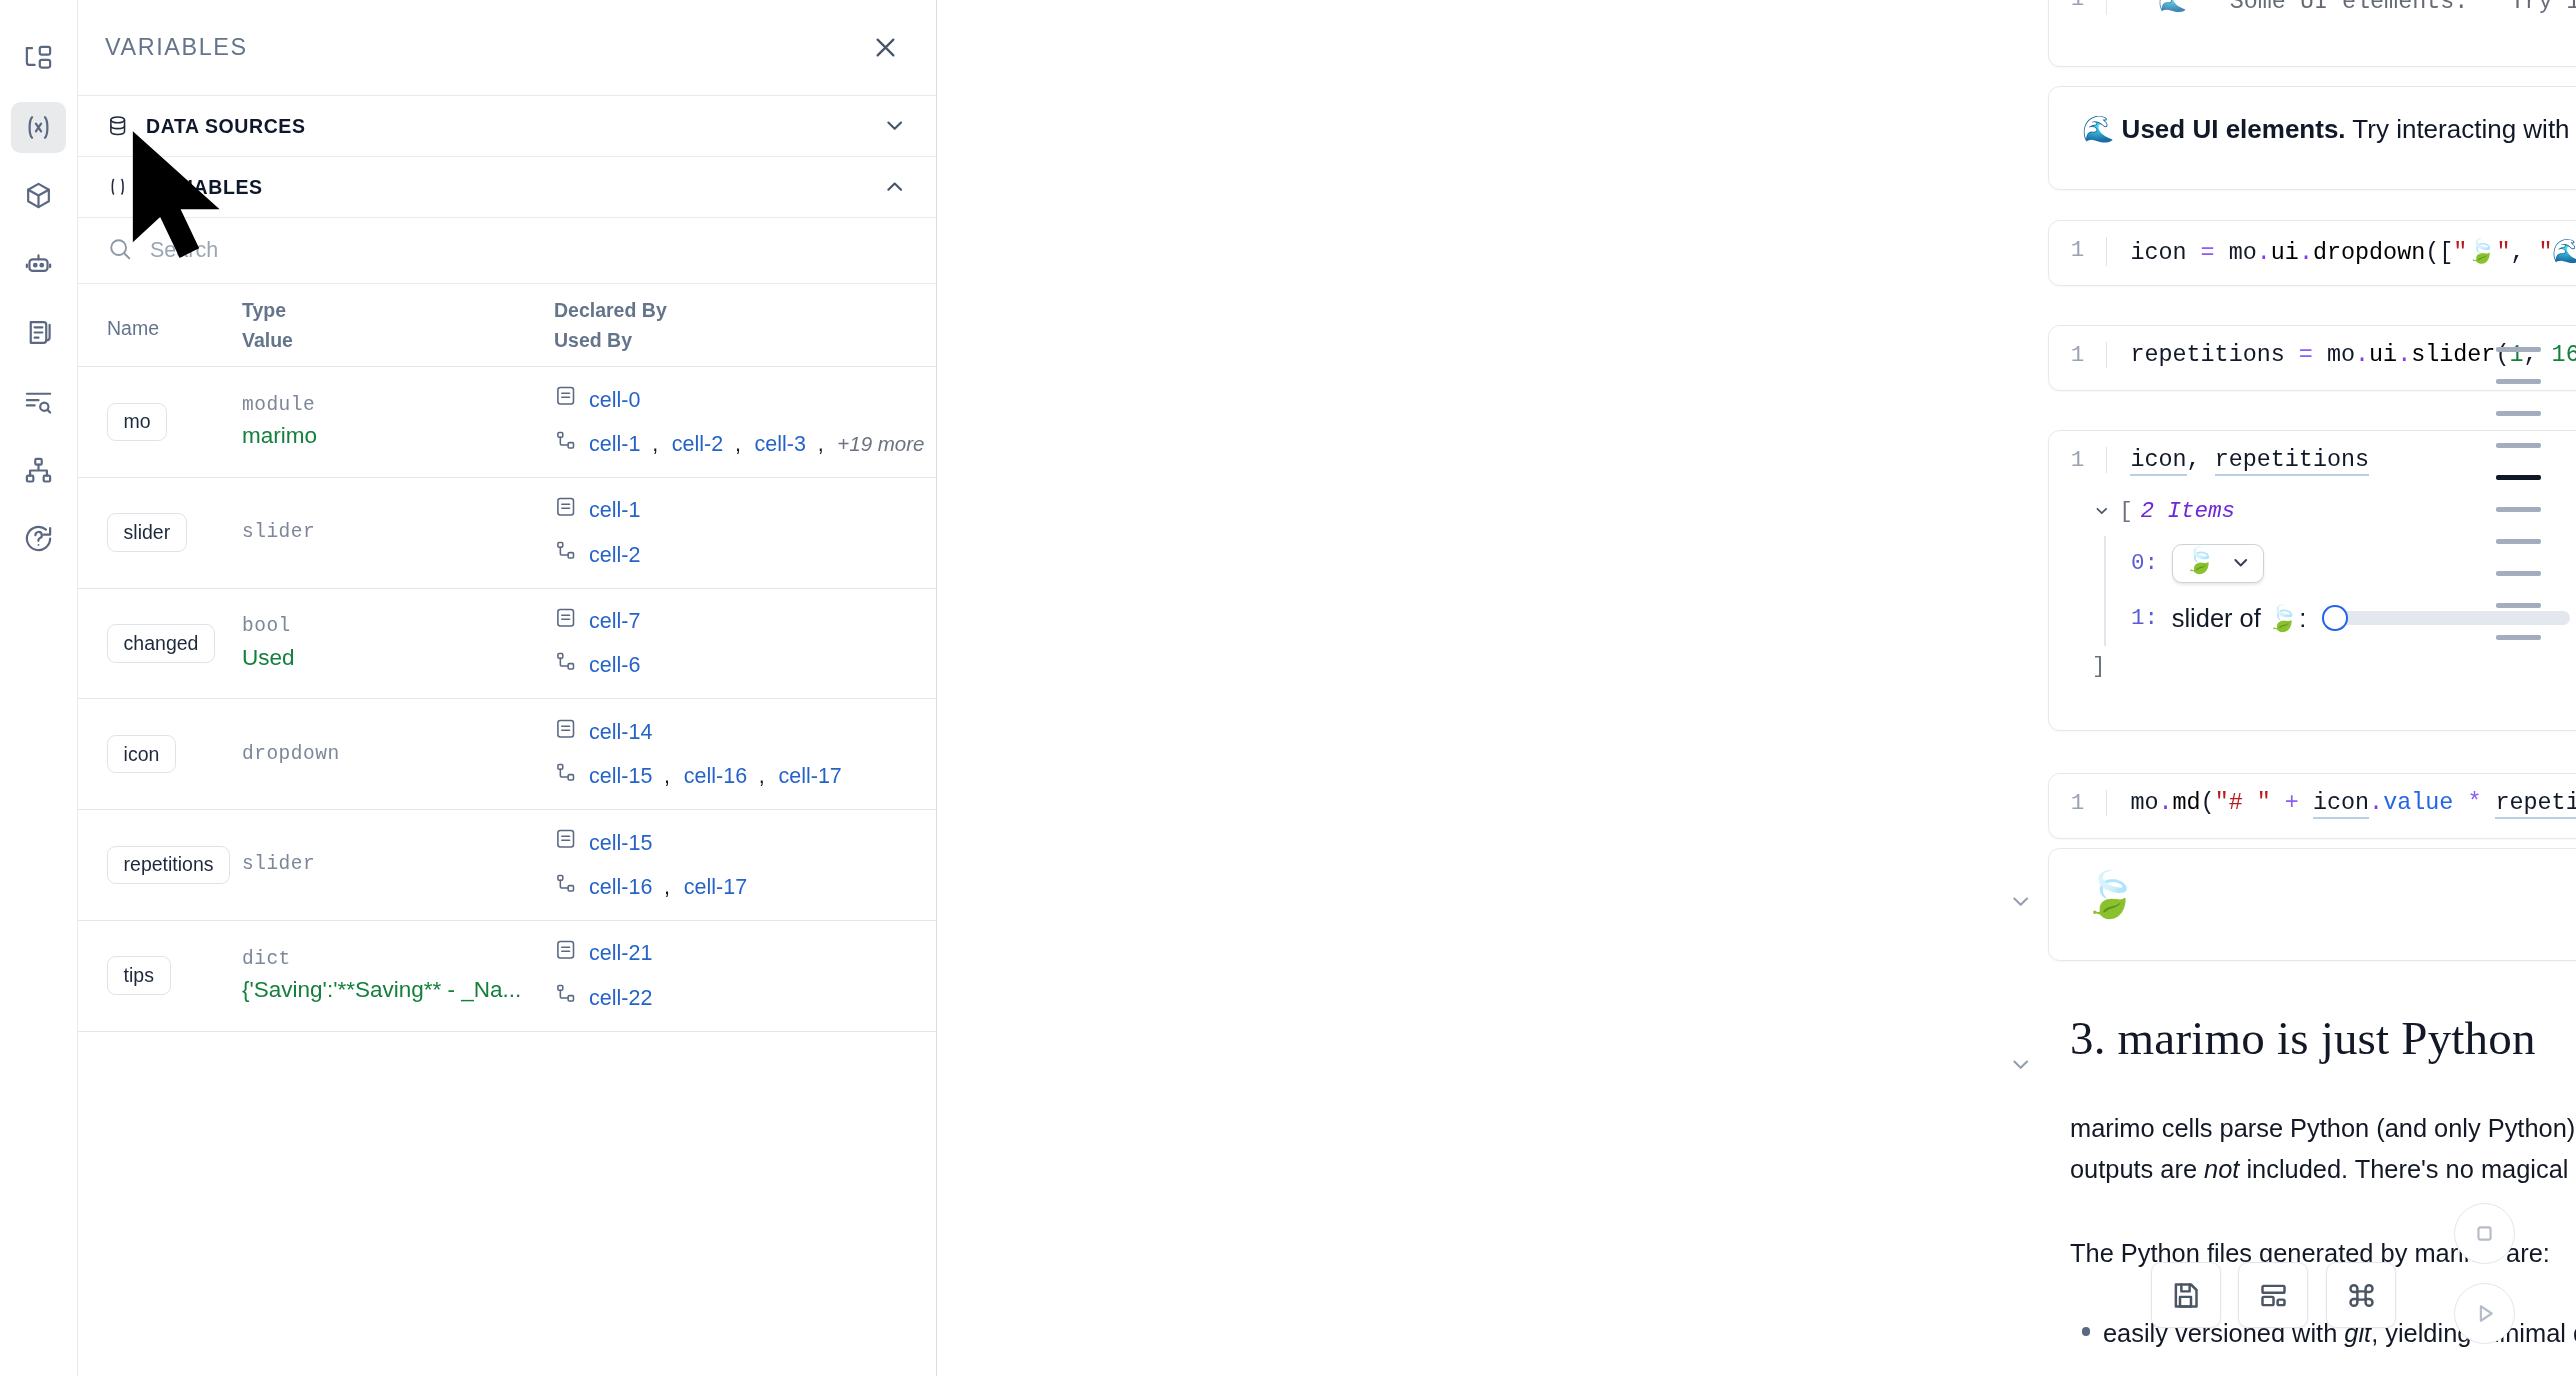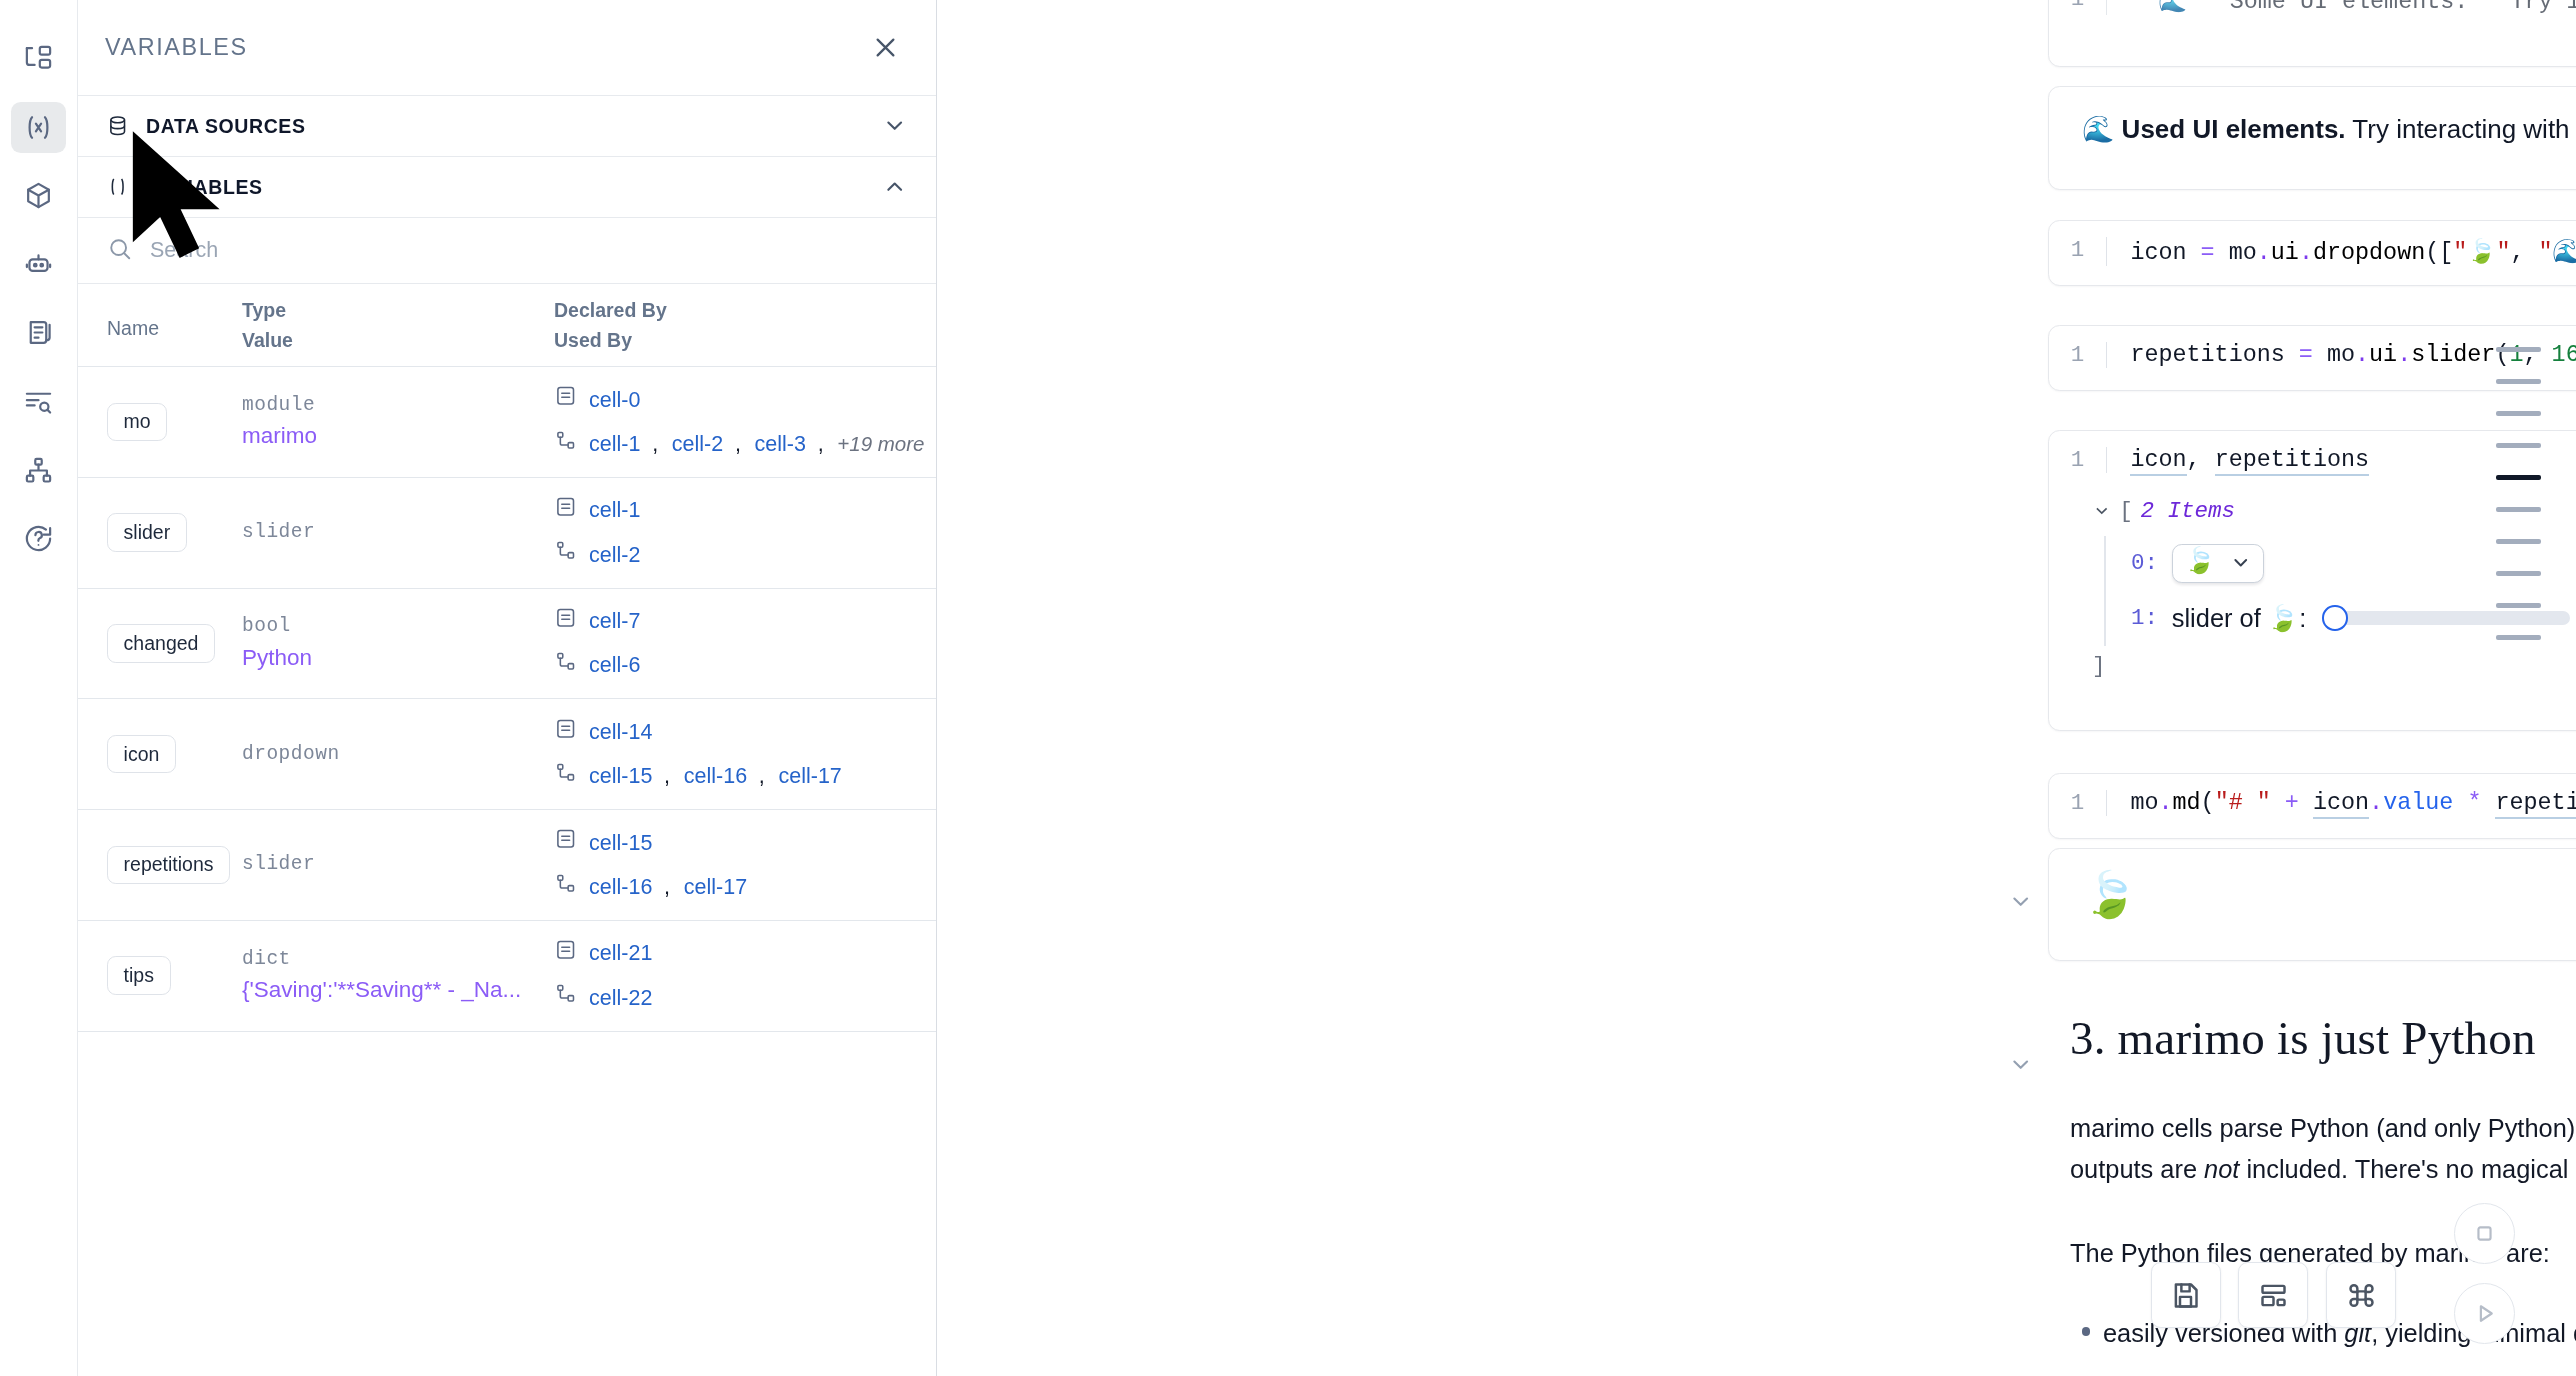--- a/index.html
+++ b/index.html
@@ -107,21 +107,21 @@
     background: #fff;
     font-family: "Liberation Sans", sans-serif;
     white-space: nowrap;
   }
   .type-txt {
     font-family: "Liberation Mono", monospace;
     font-size: 19.5px; color: #7d8799; display: block; line-height: 1.5;
     letter-spacing: 0.5px;
   }
   .value-txt {
-    font-size: 22.5px; color: #8b5cf6; display: block; line-height: 1.45;
+    font-size: 22.5px; color: #15803d; display: block; line-height: 1.45;
     white-space: nowrap; overflow: hidden; text-overflow: ellipsis;
     max-width: 303px;
   }
   .cells-line { display: flex; align-items: center; gap: 11.7px; line-height: 1.6; flex-wrap: nowrap; }
   .cells-line + .cells-line { margin-top: 9.8px; }
   .cells-line svg { width: 23.4px; height: 23.4px; stroke: #5b6882; fill: none; stroke-width: 1.6; flex: 0 0 23.4px; stroke-linecap:round; stroke-linejoin:round;}
   .cell-link { color: #2563c9; font-size: 21.5px; cursor: pointer; white-space: nowrap; }
   .cell-sep { color: #111827; font-size: 21.5px; margin-right: 2px; }
   .more-txt { color: #6b7280; font-size: 20.5px; white-space: nowrap; font-style: italic; }
 
@@ -467,21 +467,21 @@
                     <path d="M6.5 8.5v6a2 2 0 0 0 2 2h5.5"></path>
                   </svg></span>
                 <span class="cell-link">cell-2</span>
               </div>
             </td>
           </tr>
           <tr>
             <td class="col-name"><span class="name-chip">changed</span></td>
             <td class="col-type">
               <span class="type-txt">bool</span>
-              <span class="value-txt">Python</span>
+              <span class="value-txt">Used</span>
             </td>
             <td class="col-decl">
               <div class="cells-line">
                 <span><svg viewBox="0 0 24 24">
                     <rect x="4" y="3.5" width="16" height="17" rx="2.5"></rect>
                     <path d="M8 9.5h8M8 13.5h8"></path>
                   </svg></span>
                 <span class="cell-link">cell-7</span>
               </div>
               <div class="cells-line">

